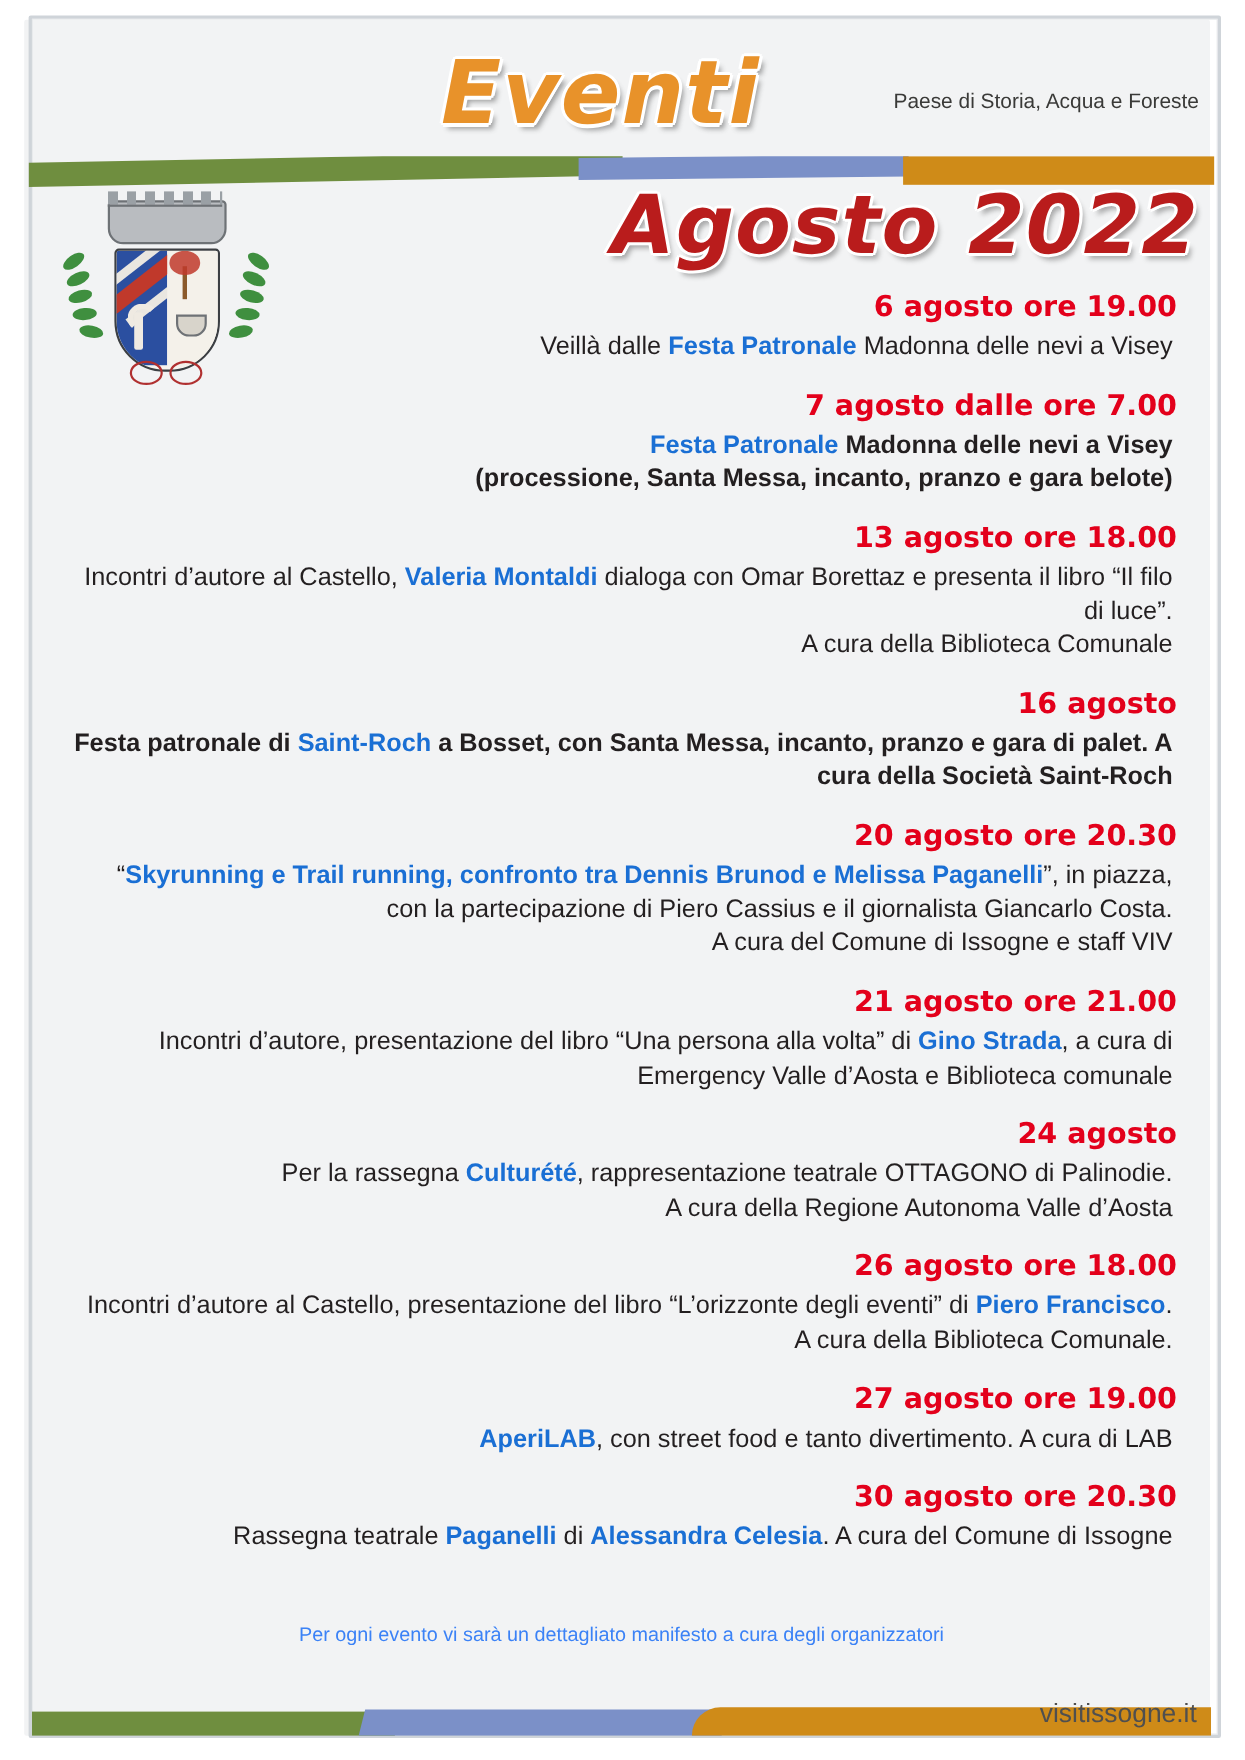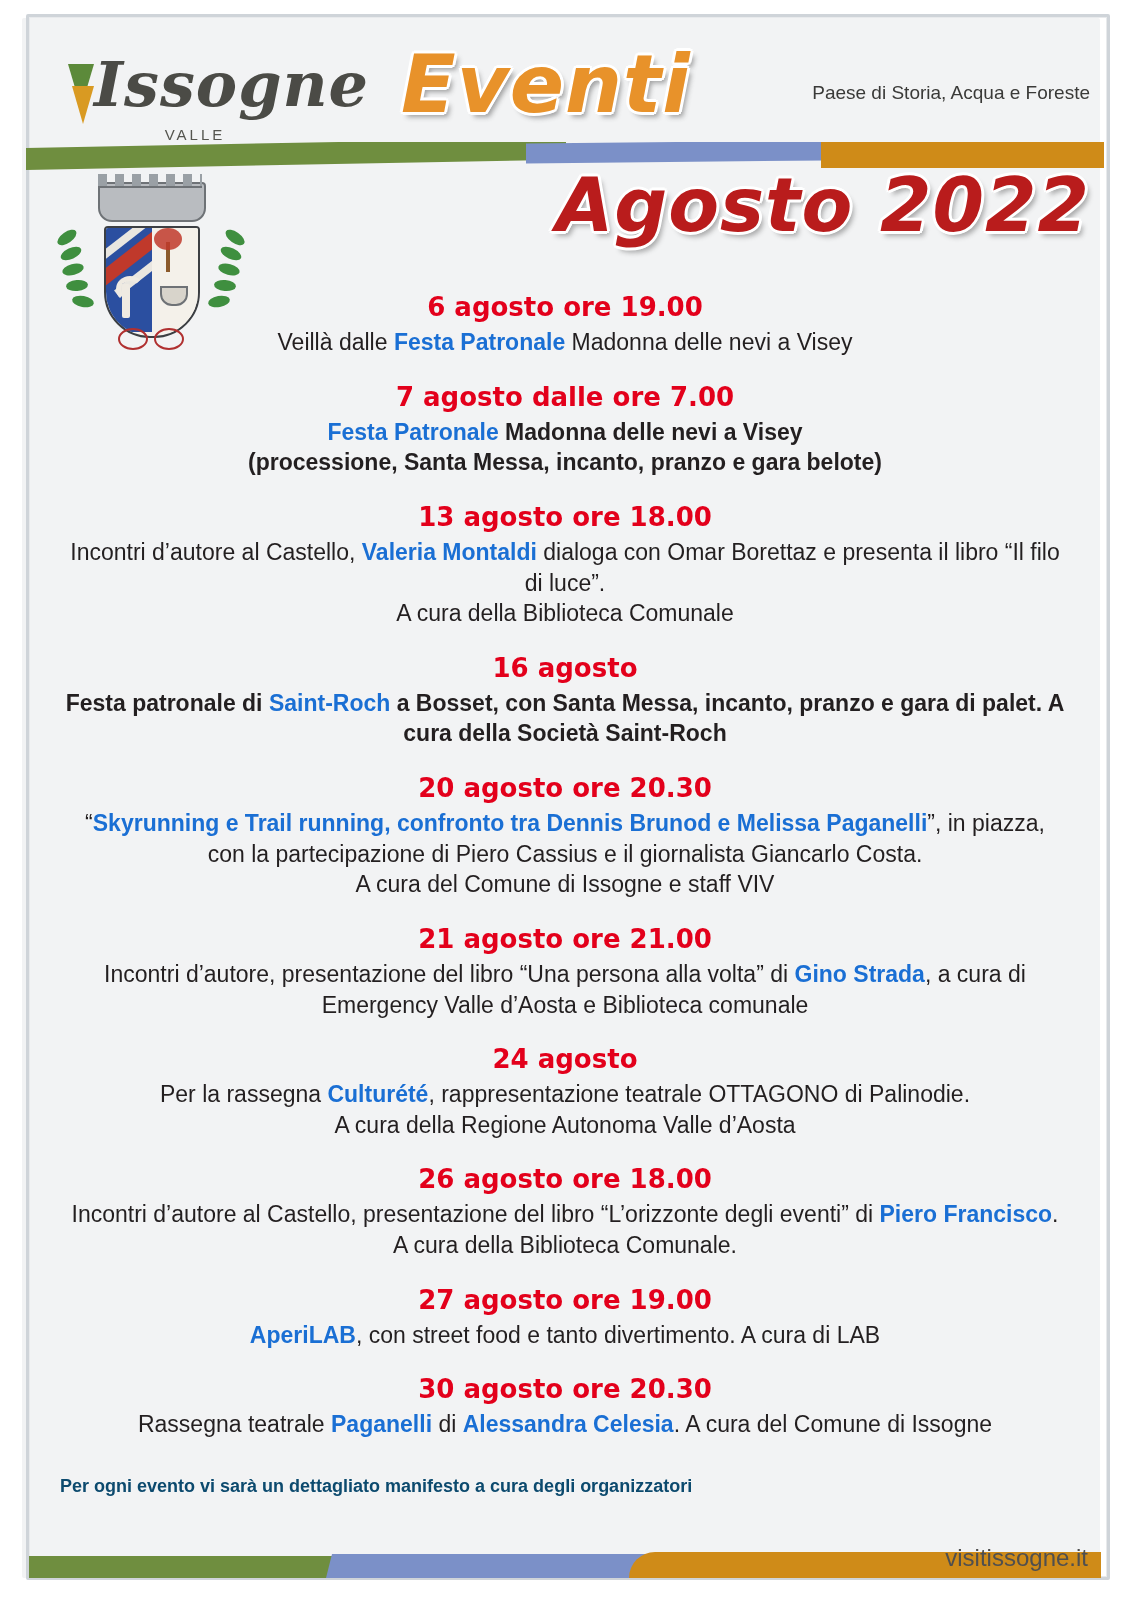--- a/index.html
+++ b/index.html
@@ -308,22 +308,21 @@
       0 -3px 0 #ffffff, 0 3px 0 #ffffff,
       4px 5px 5px rgba(60,60,60,.40);
   }
 
   
   .events {
     position: absolute;
     left: 60px;
     top: 262px;
     width: 1010px;
-    text-align: center;
-    margin-top: 28px;
+    text-align: right;
   }
   .event {
     margin-bottom: 22px;
   }
   .event .date {
     font-family: "DejaVu Sans", sans-serif;
     font-weight: bold;
     font-size: 26px;
     color: #e3001b;
     line-height: 1.35;
@@ -341,24 +340,25 @@
     font-weight: bold;
   }
   .event.bold-desc .desc {
     font-weight: bold;
   }
   .footnote {
     position: absolute;
     left: 60px;
     top: 1476px;
     width: 1010px;
+    text-align: center;
     font-family: "Liberation Sans", sans-serif;
-    font-weight: bold;
+    font-weight: normal;
     font-size: 18px;
-    color: #0c4a6e;
+    color: #3b82f6;
   }
 
   
   .footer-band {
     position: absolute;
     left: 29px;
     bottom: 22px;
     width: 1072px;
     height: 40px;
     overflow: hidden;
@@ -394,31 +394,20 @@
 </style>
 </head>
 <body>
 
 <div class="poster">
   <div class="frame-shadow"></div>
   <div class="frame"></div>
 
   <div class="header">
 
-    <div class="logo-issogne">
-      <div class="mark">
-        <div class="v1"></div>
-        <div class="v2"></div>
-      </div>
-      <div class="word">Issogne</div>
-      <div class="sub">
-        <div>VALLE</div>
-        <div>D'AOSTA</div>
-      </div>
-    </div>
 
     <div class="crest">
       <div class="crown"></div>
       <div class="leaf-l">
         <span style="left:0px;  top:4px;  transform:rotate(-35deg);"></span>
         <span style="left:4px;  top:20px; transform:rotate(-25deg);"></span>
         <span style="left:6px;  top:36px; transform:rotate(-15deg);"></span>
         <span style="left:10px; top:52px; transform:rotate(-5deg);"></span>
         <span style="left:16px; top:68px; transform:rotate(10deg);"></span>
       </div>

